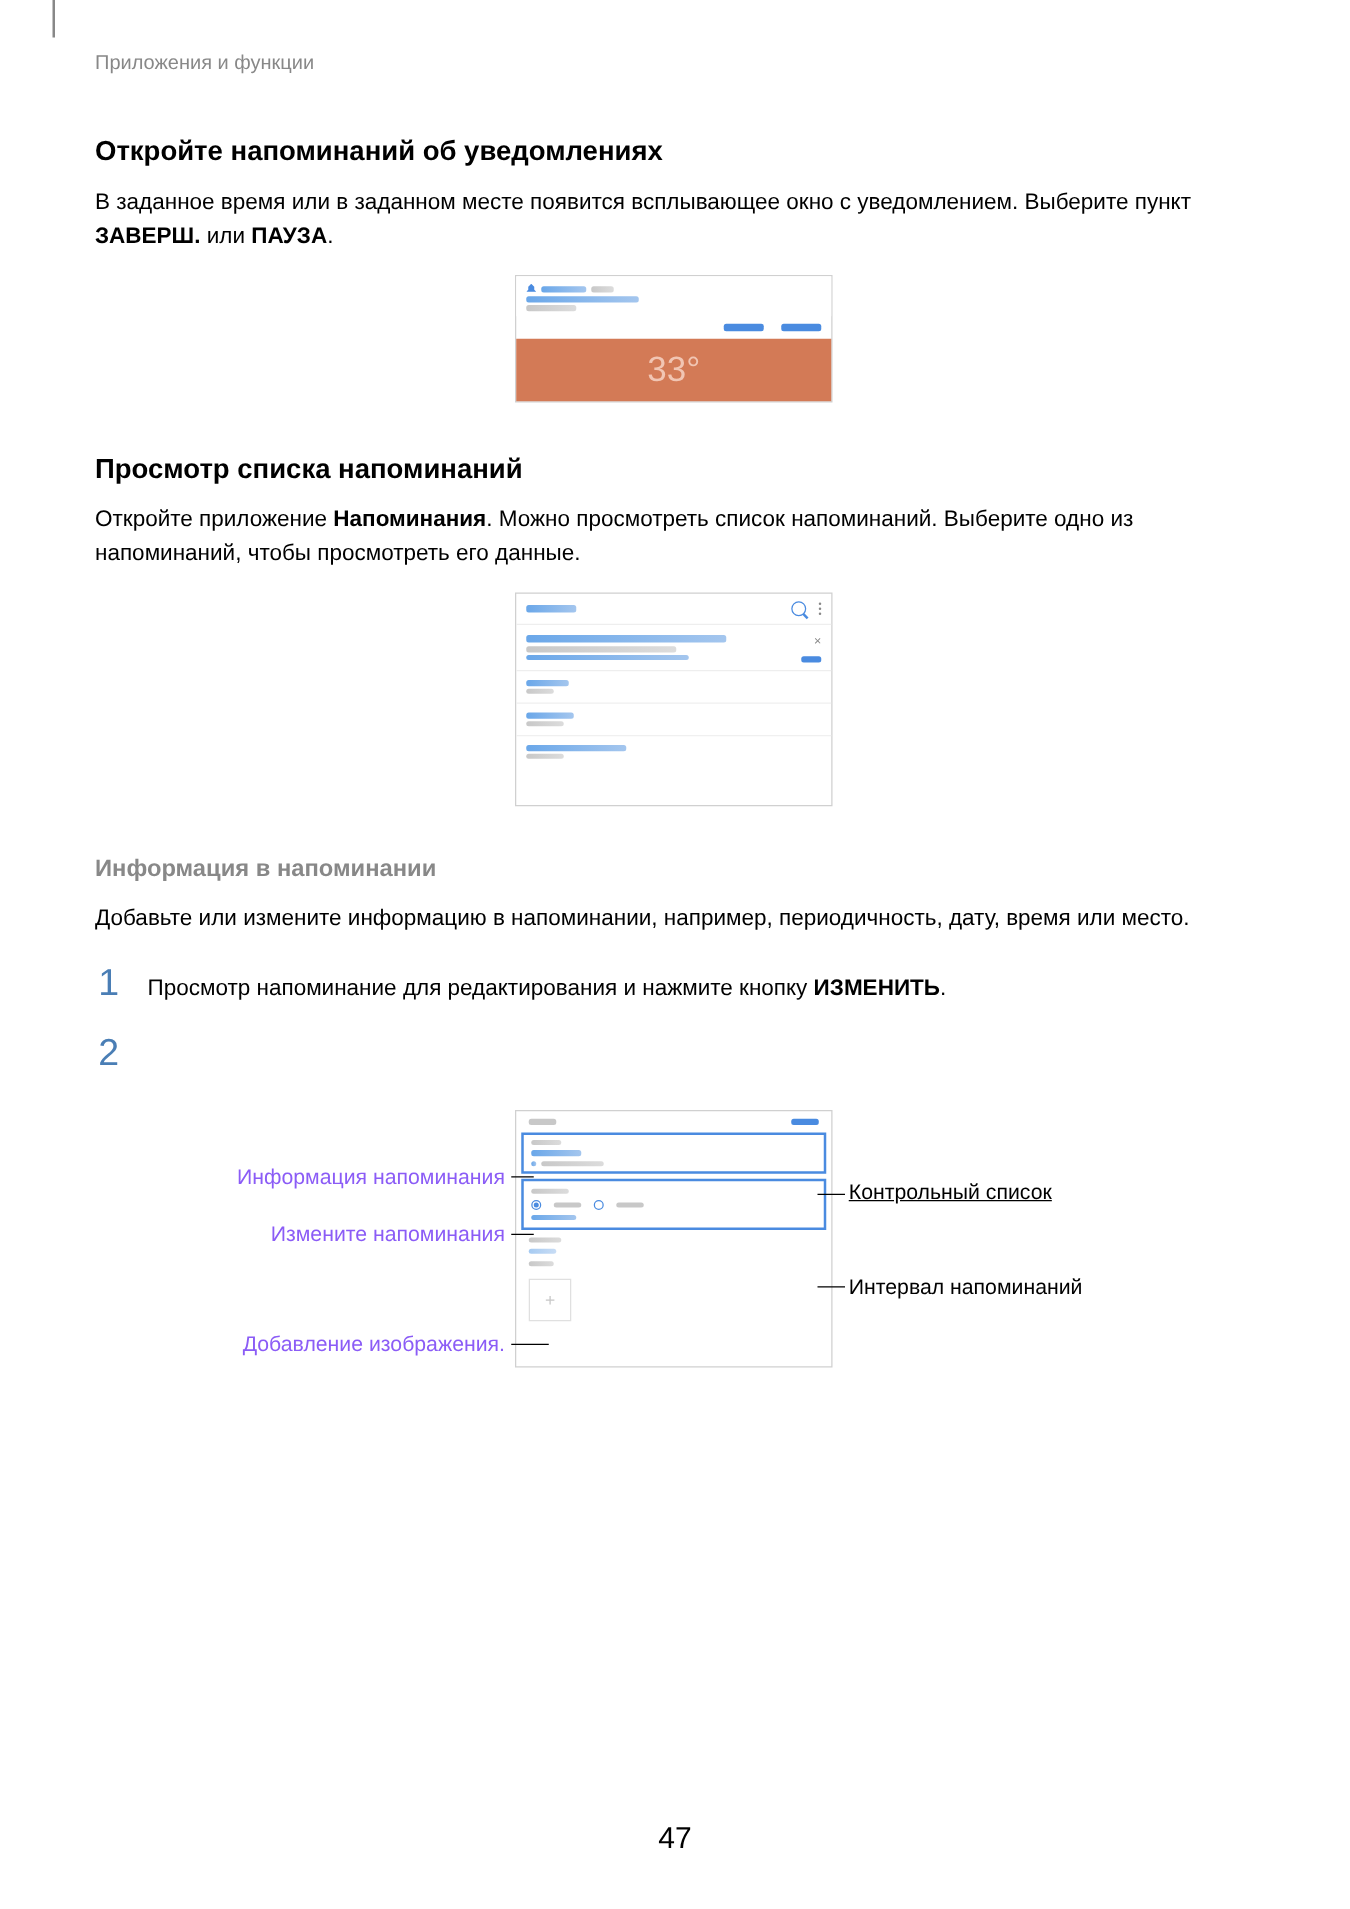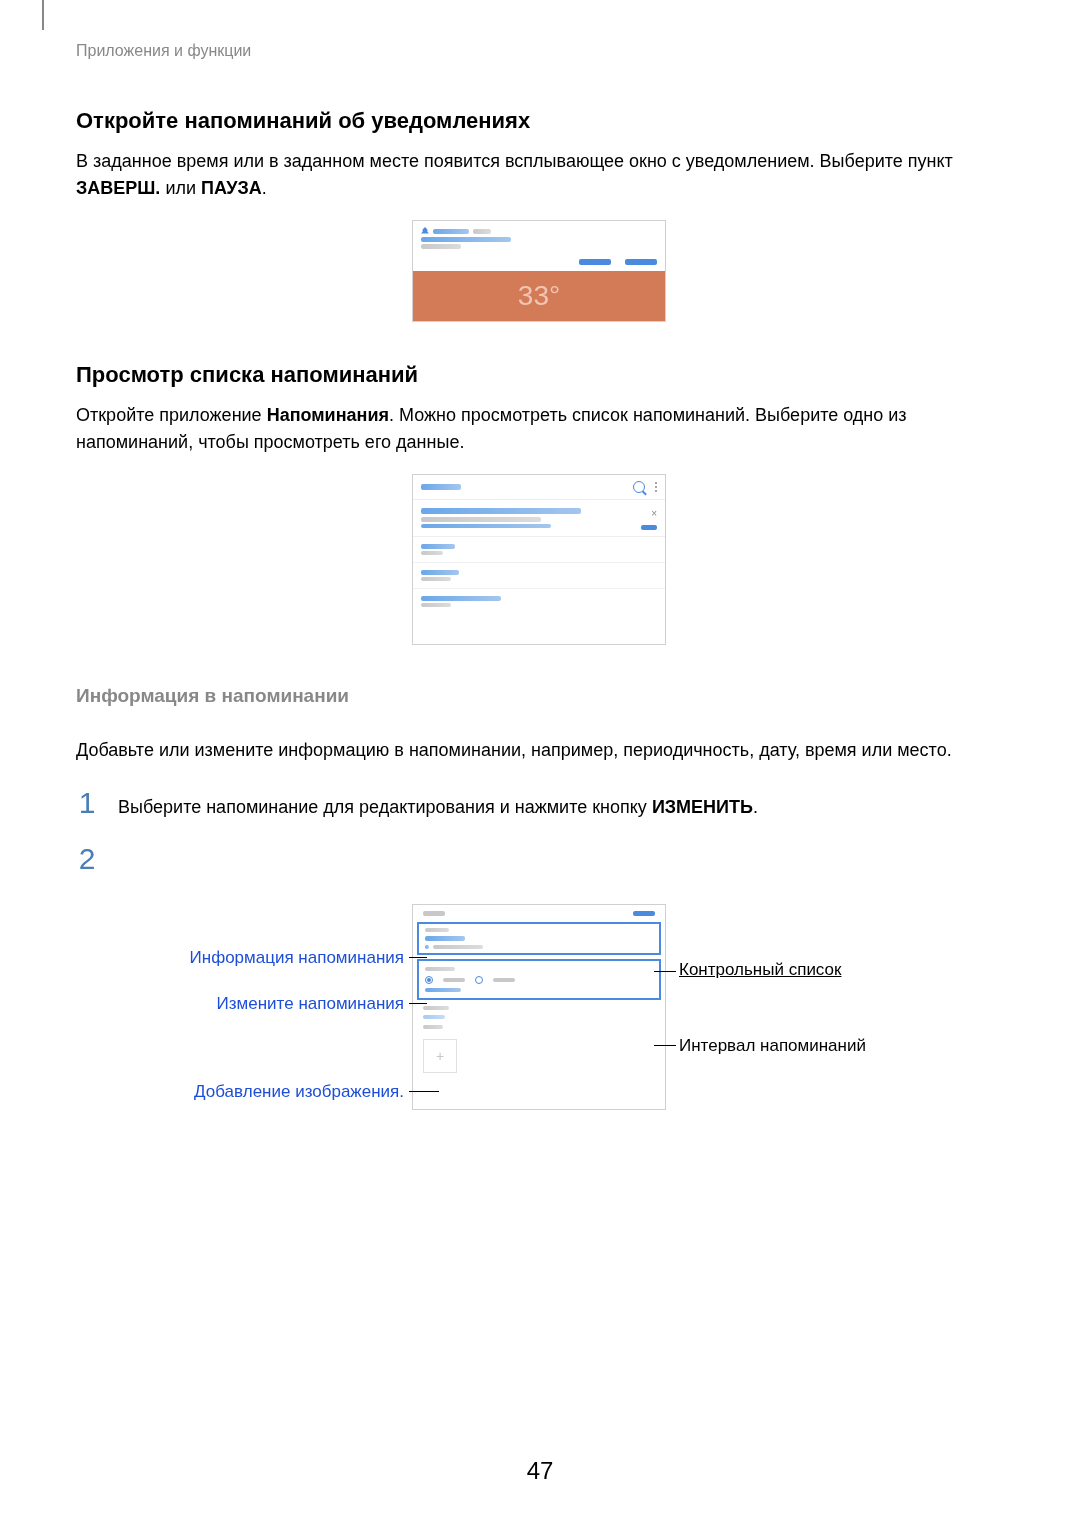--- a/index.html
+++ b/index.html
@@ -40,21 +40,21 @@
     font-size: 22px;
     font-weight: bold;
     margin-bottom: 14px;
     color: #000;
   }
   .h3 {
     font-size: 19px;
     font-weight: bold;
     color: #888;
     margin-top: 30px;
-    margin-bottom: 30px;
+    margin-bottom: 14px;
   }
   .p {
     font-size: 18px;
     line-height: 1.5;
     color: #000;
     margin-bottom: 12px;
   }
   .bold { font-weight: bold; }
   .sc-wrap {
     display: flex;
@@ -204,21 +204,21 @@
   .blur-tiny { height:4px; background:#c8c8c8; border-radius:2px; display:inline-block; }
   .sc3-img {
     width:34px; height:34px; border:1px solid #e0e0e0; margin:6px 10px;
     display:flex; align-items:center; justify-content:center; color:#c8c8c8; font-size:14px;
   }
   
   .callout-left {
     position: absolute;
     text-align: right;
     font-size: 17px;
-    color: #1d4ed8;
+    color: #8b5cf6;
   }
   .callout-right {
     position: absolute;
     text-align: left;
     font-size: 17px;
     color: #000;
   }
   .line {
     position: absolute;
     height: 1px;
@@ -306,21 +306,21 @@
       <div style="height:30px;"></div>
     </div>
   </div>
 
   <div class="h3">Информация в напоминании</div>
   <div class="p">Добавьте или измените информацию в напоминании, например, периодичность, дату, время или место.</div>
 
   <div class="step">
     <div class="step-num">1</div>
     <div class="step-text">
-      <span>Выберите напоминание для редактирования и нажмите кнопку </span><span class="bold">ИЗМЕНИТЬ</span><span>.</span>
+      <span>Просмотр напоминание для редактирования и нажмите кнопку </span><span class="bold">ИЗМЕНИТЬ</span><span>.</span>
     </div>
   </div>
 
   <div class="step">
     <div class="step-num">2</div>
   </div>
 
   <div class="sc3-area">
     <div class="sc3">
       <div class="sc3-head">

